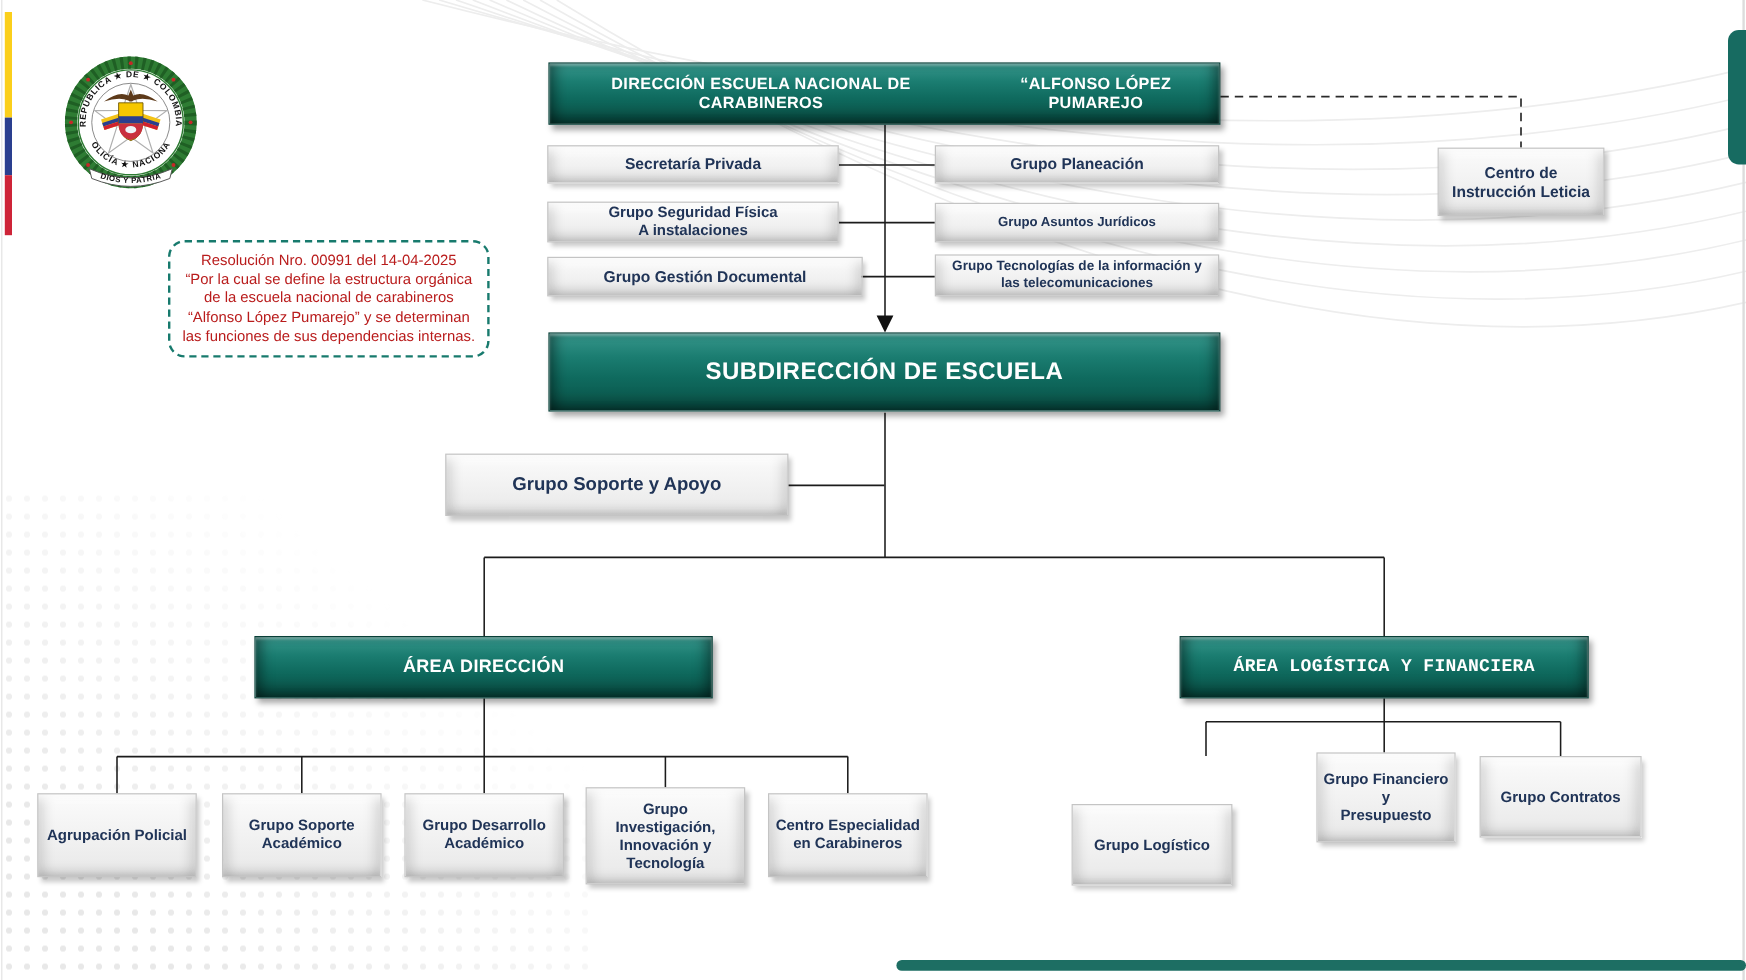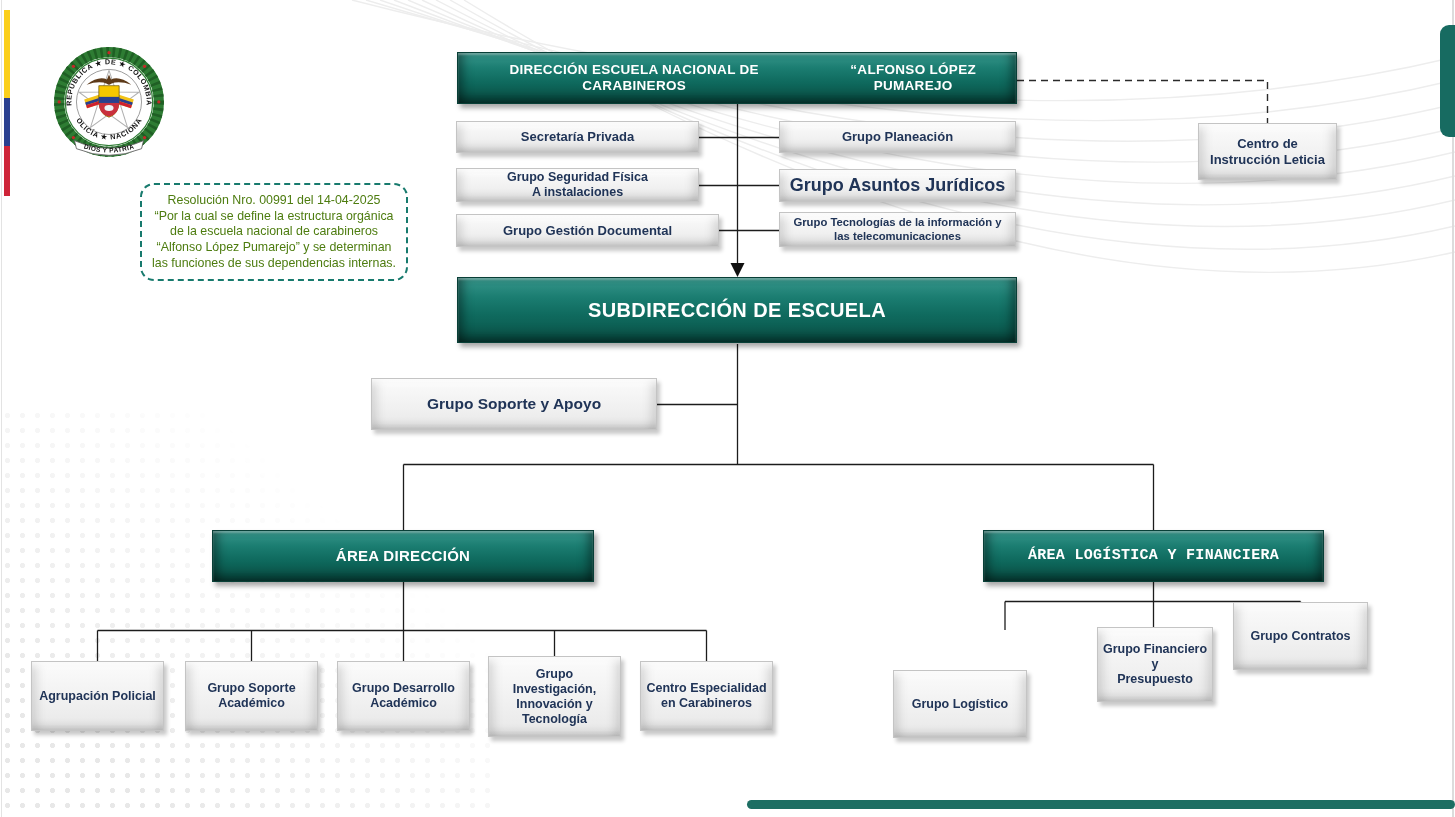--- a/index.html
+++ b/index.html
@@ -49,22 +49,22 @@
     color:#203457;font-weight:bold;
     background:linear-gradient(180deg,#fbfbfb 0%,#f1f1f1 55%,#e8e8e8 100%);
     border:1px solid #c4c4c4;
     box-shadow:3px 4px 4px rgba(0,0,0,.22),
       inset 0 7px 9px -4px #ffffff,
       inset 9px 0 11px -5px rgba(0,0,0,.15),
       inset -9px 0 11px -5px rgba(0,0,0,.15),
       inset 0 -8px 10px -5px rgba(0,0,0,.17);
   }
   .note{
-    position:absolute;left:140px;top:183px;width:268px;padding:8px 10px;box-sizing:border-box;
-    border:2px dashed #177a6d;border-radius:14px;color:#4d7c0f;
+    position:absolute;left:140px;top:200px;width:268px;padding:8px 10px;box-sizing:border-box;
+    border:2px dashed #177a6d;border-radius:14px;color:#b91c1c;
     font-size:12.4px;line-height:1.26;text-align:center;white-space:pre-line;background:transparent;
   }
   .seal{position:absolute;left:48px;top:44px;width:122px;height:122px;}
 </style>
 </head>
 <body>
 
 <div class="canvas">
 
   <svg class="swoosh" width="1455" height="817">
@@ -181,21 +181,21 @@
     <div>DIRECCIÓN ESCUELA NACIONAL DE CARABINEROS</div>
     <div>“ALFONSO LÓPEZ PUMAREJO</div>
   </div>
 
   <div class="node gray" style="left:456px;top:121px;width:243px;height:32px;font-size:13px;">Secretaría Privada</div>
   <div class="node gray" style="left:456px;top:168px;width:243px;height:34px;font-size:12.5px;">Grupo Seguridad Física
 A instalaciones</div>
   <div class="node gray" style="left:456px;top:214px;width:263px;height:33px;font-size:13px;">Grupo Gestión Documental</div>
 
   <div class="node gray" style="left:779px;top:121px;width:237px;height:32px;font-size:13px;">Grupo Planeación</div>
-  <div class="node gray" style="left:779px;top:169px;width:237px;height:33px;font-size:18px;">Grupo Asuntos Jurídicos</div>
+  <div class="node gray" style="left:779px;top:169px;width:237px;height:33px;font-size:11px;">Grupo Asuntos Jurídicos</div>
   <div class="node gray" style="left:779px;top:212px;width:237px;height:35px;font-size:11.3px;">Grupo Tecnologías de la información y
 las telecomunicaciones</div>
 
   <div class="node gray" style="left:1198px;top:123px;width:139px;height:57px;font-size:13px;">Centro de
 Instrucción Leticia</div>
 
   <div class="node teal" style="left:457px;top:277px;width:560px;height:66px;font-size:20px;letter-spacing:.4px;">SUBDIRECCIÓN DE ESCUELA</div>
 
   <div class="node gray" style="left:371px;top:378px;width:286px;height:52px;font-size:15.5px;">Grupo Soporte y Apoyo</div>
 
@@ -211,15 +211,15 @@
 Innovación y
 Tecnología</div>
   <div class="node gray" style="left:640px;top:661px;width:133px;height:70px;font-size:12.5px;">Centro Especialidad
 en Carabineros</div>
 
   <div class="node teal" style="left:983px;top:530px;width:341px;height:52px;font-size:15px;font-family:Liberation Mono, monospace;">ÁREA LOGÍSTICA Y FINANCIERA</div>
 
   <div class="node gray" style="left:893px;top:630px;width:134px;height:68px;font-size:12.5px;margin-top:40px;">Grupo Logístico</div>
   <div class="node gray" style="left:1097px;top:627px;width:116px;height:75px;font-size:12.5px;">Grupo Financiero y
 Presupuesto</div>
-  <div class="node gray" style="left:1233px;top:602px;width:135px;height:68px;font-size:12.5px;">Grupo Contratos</div>
+  <div class="node gray" style="left:1233px;top:630px;width:135px;height:68px;font-size:12.5px;">Grupo Contratos</div>
 
 </div>
 
 </body></html>

